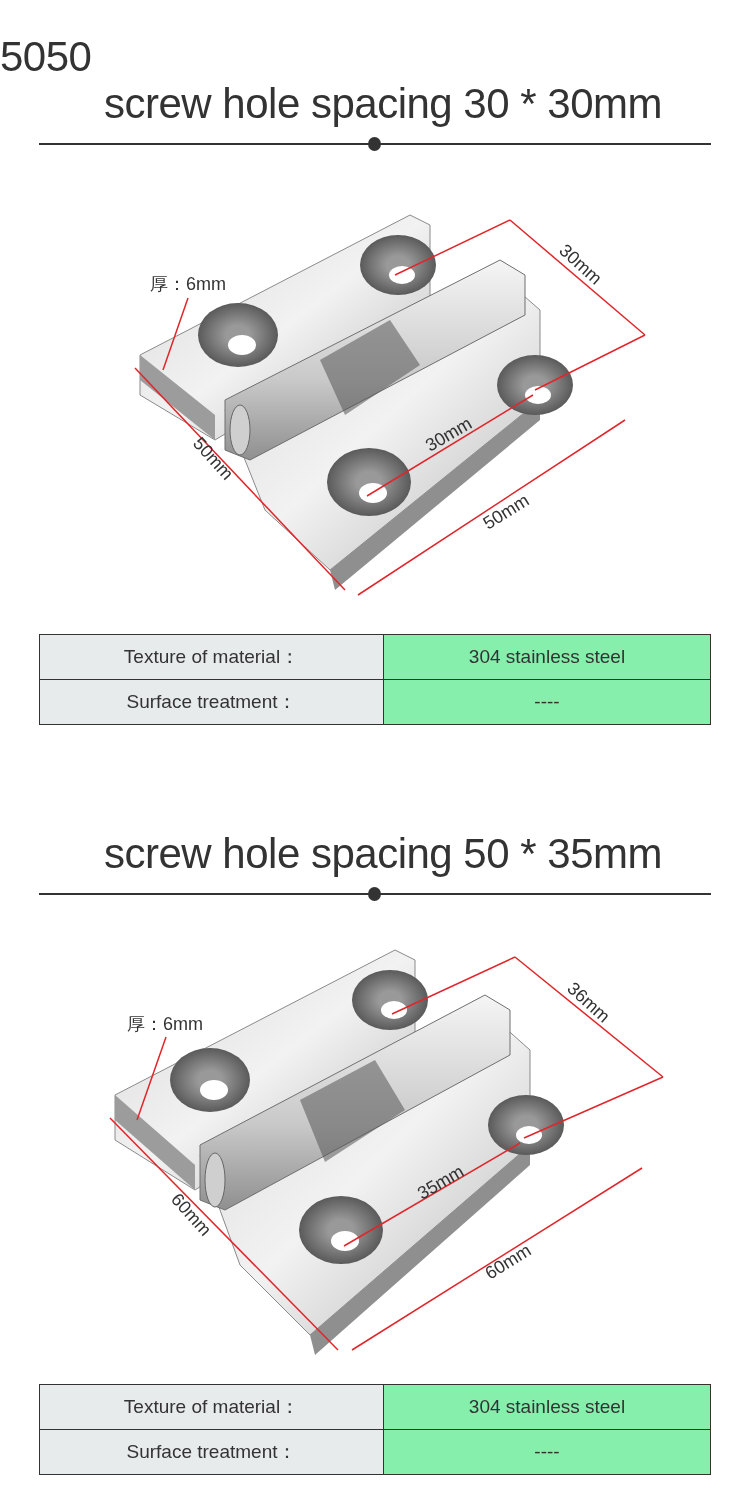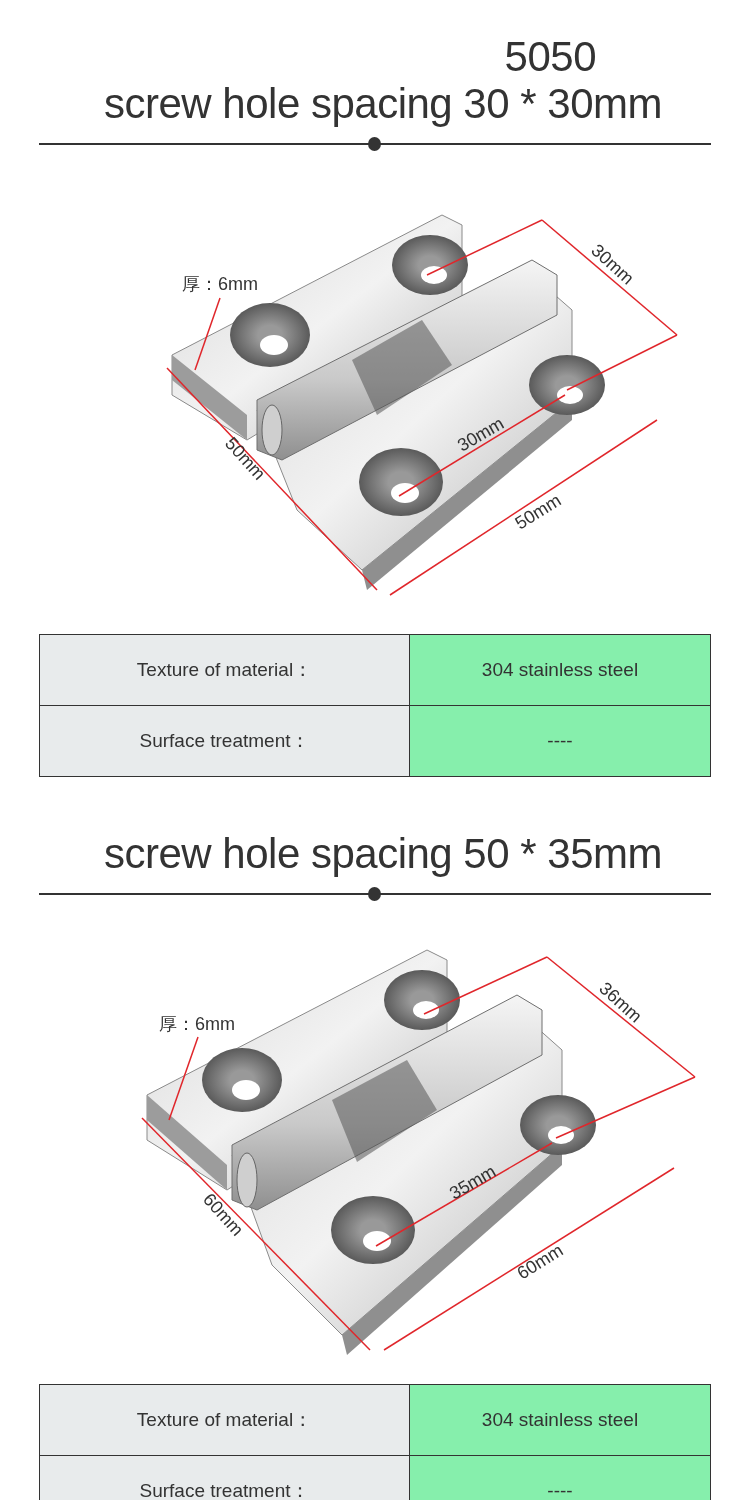--- a/index.html
+++ b/index.html
@@ -1,31 +1,31 @@
 <!DOCTYPE html>
 <html><head>
   <meta charset="utf-8">
   <style>
     html, body { margin: 0; padding: 0; background: #ffffff; }
     body { width: 750px; height: 1500px; position: relative; overflow: hidden;
            font-family: "Liberation Sans", sans-serif; color: #333333; }
     .section { position: absolute; left: 0; width: 750px; }
-    .model { position: absolute; left: 0; width: 596px; text-align: right;
+    .model { position: absolute; left: 0; width: 596px; text-align: left;
              font-size: 42px; line-height: 48px; color: #333333; letter-spacing: -0.5px; }
     .spacing { position: absolute; left: 0; width: 750px; text-align: center;
                font-size: 42px; line-height: 48px; color: #333333; letter-spacing: -0.5px; padding-left: 8px; }
     .divider { position: absolute; left: 39px; width: 672px; height: 2px; background: #333333; }
     .divider .dot { position: absolute; left: 329px; top: -6px; width: 13px; height: 14px;
                     border-radius: 50%; background: #333333; }
-    .photo { position: absolute; margin-left: 32px; }
+    .photo { position: absolute; }
     .photo svg { display: block; }
     .spec-table { position: absolute; left: 39px; width: 672px; border: 1px solid #333333;
                   border-collapse: collapse; font-family: "Liberation Sans", sans-serif; }
     .spec-table td { height: 36px; font-size: 19px; color: #333333; text-align: center;
-                     border: 1px solid #333333; padding: 17px; }
+                     border: 1px solid #333333; padding: 4px; }
     .spec-table td.key { background: #e8ebec; width: 335px; }
     .spec-table td.val { background: #86efac; }
     .dimlabel { font-family: "Liberation Sans", sans-serif; font-size: 18px; fill: #333333; }
   </style>
 </head>
 <body>
 
 <div class="section" style="top:0;height:750px;">
   <div class="model" style="top:33px;">5050</div>
   <div class="spacing" style="top:80px;">screw hole spacing 30 * 30mm</div>

